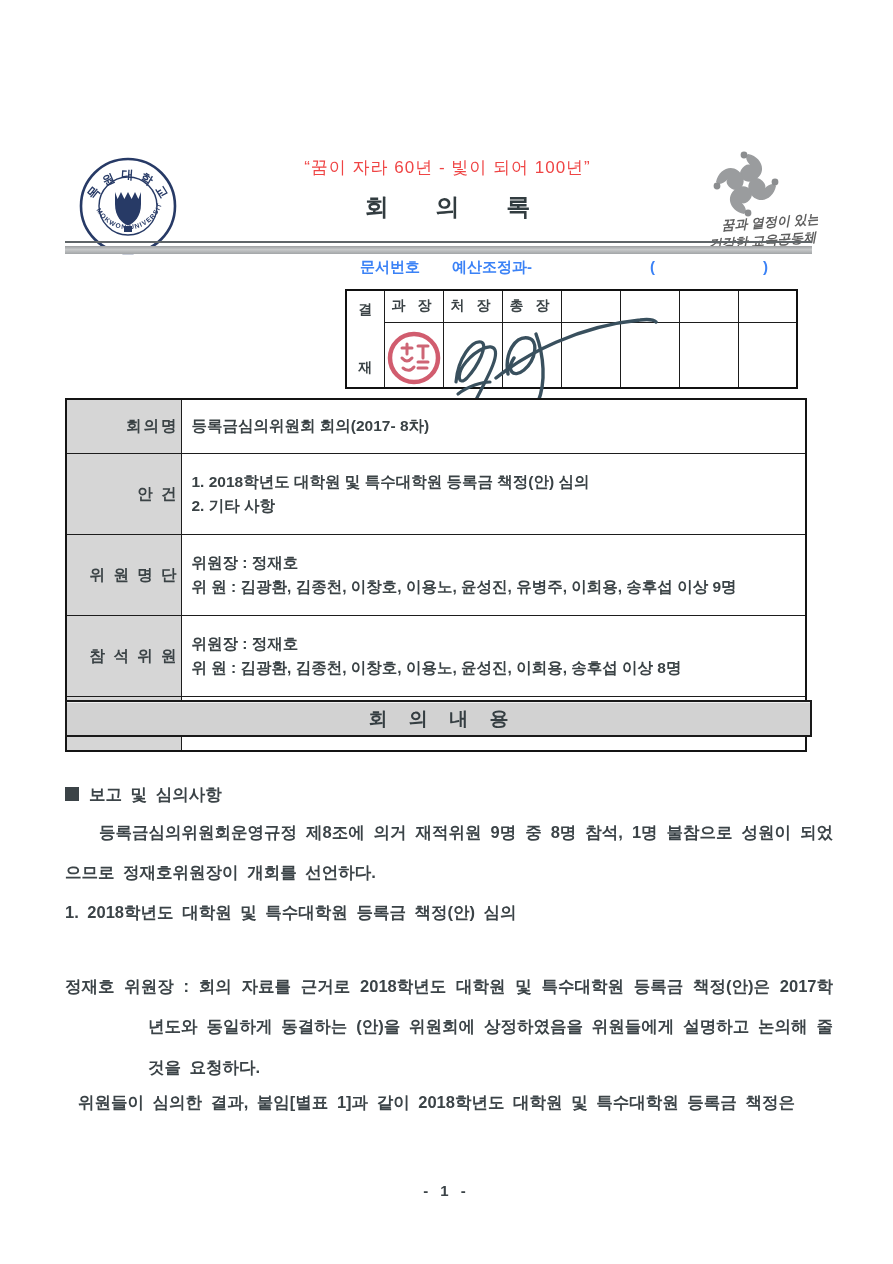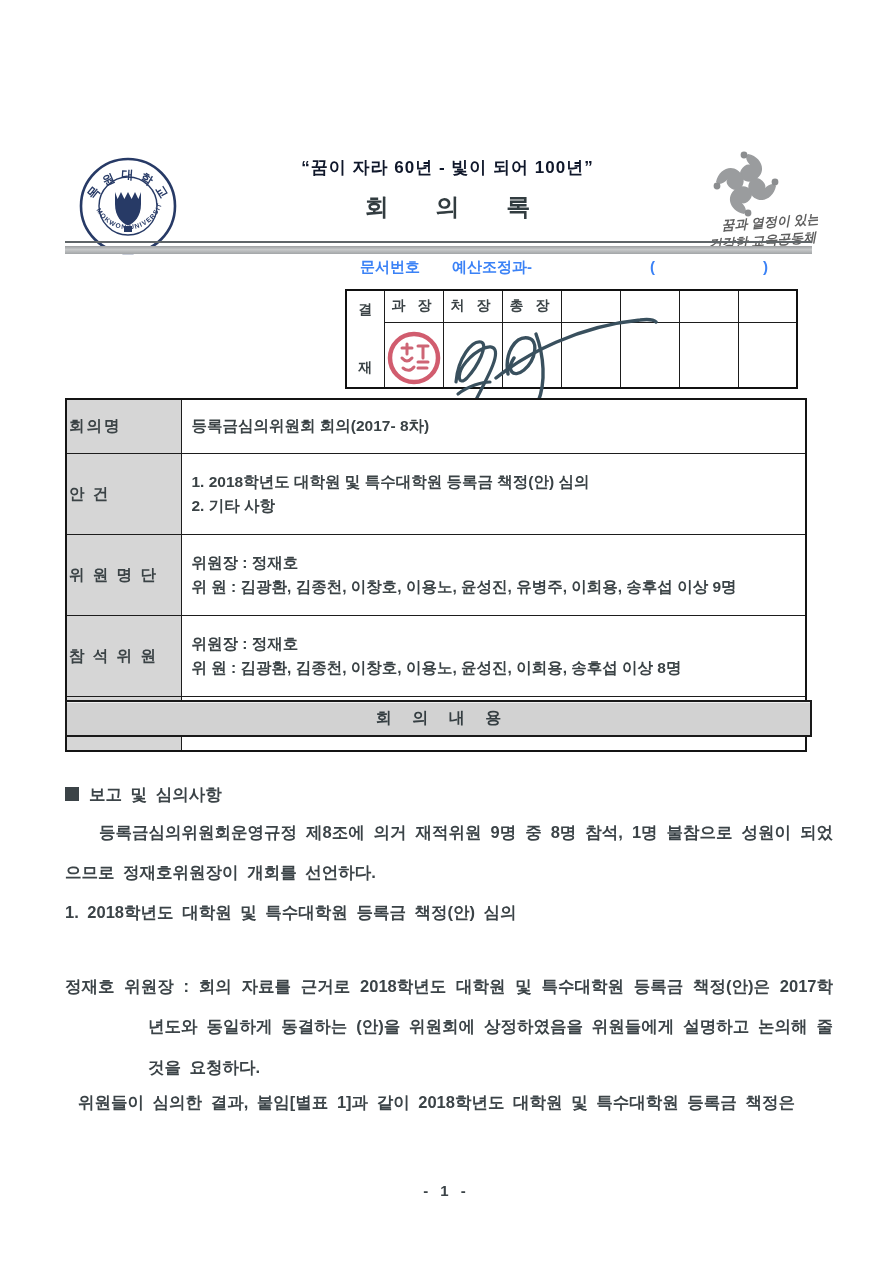--- a/index.html
+++ b/index.html
@@ -5,21 +5,21 @@
   * { margin:0; padding:0; box-sizing:border-box; }
   html,body { background:#e9e9e9; }
   body { font-family:"Liberation Sans","DejaVu Sans",sans-serif; }
   .page {
     position:relative; width:893px; height:1264px; margin:0 auto;
     background:#ffffff; color:#3a4245; overflow:hidden;
   }
 
   
   .hdr-center { position:absolute; left:65px; top:156px; width:765px; text-align:center; }
-  .slogan { font-size:17px; font-weight:700; letter-spacing:1px; color:#0f172a; }
+  .slogan { font-size:17px; font-weight:400; letter-spacing:1px; color:#ef4444; }
   .doc-title { margin-top:12px; font-size:24px; font-weight:700; letter-spacing:20px; text-indent:20px; color:#323c40; }
   .logo-left { position:absolute; left:78px; top:156px; width:100px; height:100px; }
   .logo-right { position:absolute; left:678px; top:148px; width:140px; height:104px; }
   .callig { font-size:13px; font-weight:700; font-style:italic; fill:#5f5f5f; }
 
   .rule-thin { position:absolute; left:65px; top:241px; width:747px; height:2px; background:#5f6568; }
   .rule-thick { position:absolute; left:65px; top:246px; width:747px; height:8px;
     background:linear-gradient(#9c9fa1,#c7c9ca 45%,#a2a5a7); }
 
   
@@ -37,28 +37,28 @@
   .approval { border:2px solid #111; }
   .ap-side { width:38px; font-size:15px; }
   .ap-side .stack { display:flex; flex-direction:column; justify-content:space-between; height:88px; padding:6px 0; }
   .approval .hd { height:32px; width:59px; letter-spacing:4px;margin-top:12px; }
   .approval .sig { height:66px; }
   .sig-overlay { position:absolute; left:340px; top:282px; width:490px; height:135px; pointer-events:none; }
 
   
   .info { position:absolute; left:65px; top:398px; border-collapse:collapse; table-layout:fixed; border:2px solid #141414; }
   .info td { border:1px solid #1d1d1d; font-size:15.5px; font-weight:700; color:#3a4245; padding:16px 10px; vertical-align:middle; }
-  .info .lbl { background:#d6d6d6; text-align:left; letter-spacing:2px; padding:2px 2px; }
+  .info .lbl { background:#d6d6d6; text-align:right; letter-spacing:2px; padding:2px 2px; }
   .info .val { background:#fff; }
   .cell-lines div { line-height:1.55; }
 
   
   .section-bar { position:absolute; left:65px; top:700px; width:747px; height:37px;
     background:#d2d2d2; border:2px solid #1a1a1a; display:flex; align-items:center; justify-content:center;
-    font-size:16px; font-weight:700; letter-spacing:8px; text-indent:8px; color:#353e42;
+    font-size:19px; font-weight:700; letter-spacing:8px; text-indent:8px; color:#353e42;
     box-shadow:inset 0 1px 0 #efefef; }
 
   
   .body-text { position:absolute; left:65px; width:768px; font-size:16.5px; font-weight:600;
     color:#3b4347; text-align:justify; word-spacing:4px; }
   .h-report  { top:756px; font-weight:700;margin-top:28px; }
   .sq { display:inline-block; width:14px; height:14px; background:#3b4347; margin-right:10px; transform:translateY(1px); }
   .para1 { top:812px; line-height:2.45; text-indent:34px; }
   .h-agenda { top:902px; font-weight:700; text-align:left; }
   .speech { top:966px; line-height:2.45; padding-left:83px; text-indent:-83px; }

